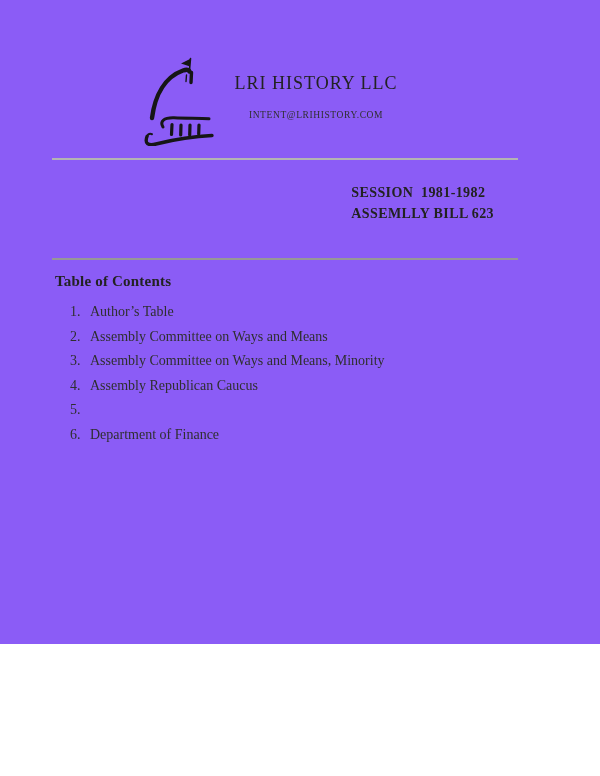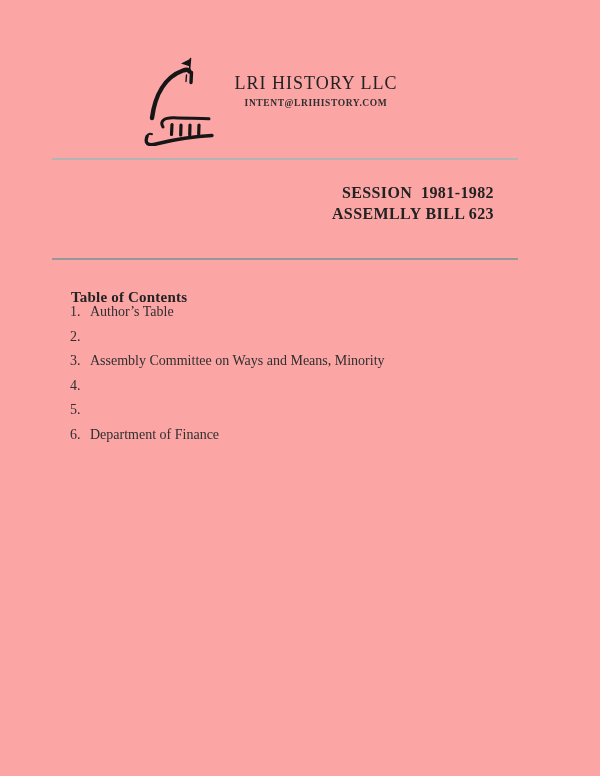--- a/index.html
+++ b/index.html
@@ -3,22 +3,22 @@
 <meta charset="utf-8">
 <style>
   html, body {
     margin: 0;
     padding: 0;
     background: #ffffff;
   }
   .page {
     position: relative;
     width: 600px;
-    height: 776px;
-    background: #fca5a5;
+    height: 644px;
+    background: #8b5cf6;
     font-family: "Liberation Serif", serif;
     color: var(--text, #2f2f2f);
     overflow: hidden;
   }
 
   
   .logo {
     position: absolute;
     left: 138px;
     top: 56px;
@@ -41,54 +41,53 @@
     color: var(--heading-text, #1f1f1f);
     white-space: nowrap;
   }
   .contact-line {
     font-size: 9.5px;
     letter-spacing: 0.6px;
     line-height: 13px;
     color: var(--text, #2f2f2f);
     white-space: nowrap;
   }
-  .contact-line.first { margin-top: 2px; font-weight: bold; }
+  .contact-line.first { margin-top: 14px; }
 
   
   .divider {
     position: absolute;
     left: 52px;
     width: 466px;
     border: none;
     margin: 0;
     padding: 0;
   }
   .divider-top    { top: 158px; height: 2px; background: var(--divider-top, #b4b4b4); }
   .divider-bottom { top: 258px; height: 2px; background: var(--divider-bottom, #979797); }
 
   
   .session-block {
     position: absolute;
     top: 182px;
     right: 106px;
-    text-align: right;
     font-weight: bold;
-    font-size: 16px;
+    font-size: 14px;
     line-height: 21px;
     letter-spacing: 0.4px;
     color: var(--heading-text, #1f1f1f);
   }
   .session-block div { white-space: pre; }
 
   
   .toc-title {
     position: absolute;
     left: 55px;
     top: 273px;
-    margin: 16px;
+    margin: 0;
     font-size: 15px;
     font-weight: bold;
     letter-spacing: 0.2px;
     color: var(--heading-text, #1f1f1f);
   }
   .toc-list {
     position: absolute;
     left: 70px;
     top: 305px;
     margin: 0;
@@ -155,27 +154,29 @@
 
   <section>
     <h2 class="toc-title">Table of Contents</h2>
     <ol class="toc-list">
       <li class="toc-item">
         <span class="num">1.</span>
         <span class="label">Author’s Table</span>
       </li>
       <li class="toc-item">
         <span class="num">2.</span>
+        <span class="label">Assembly Committee on Ways and Means</span>
       </li>
       <li class="toc-item">
         <span class="num">3.</span>
         <span class="label">Assembly Committee on Ways and Means, Minority</span>
       </li>
       <li class="toc-item">
         <span class="num">4.</span>
+        <span class="label">Assembly Republican Caucus</span>
       </li>
       <li class="toc-item">
         <span class="num">5.</span>
       </li>
       <li class="toc-item">
         <span class="num">6.</span>
         <span class="label">Department of Finance</span>
       </li>
     </ol>
   </section>

